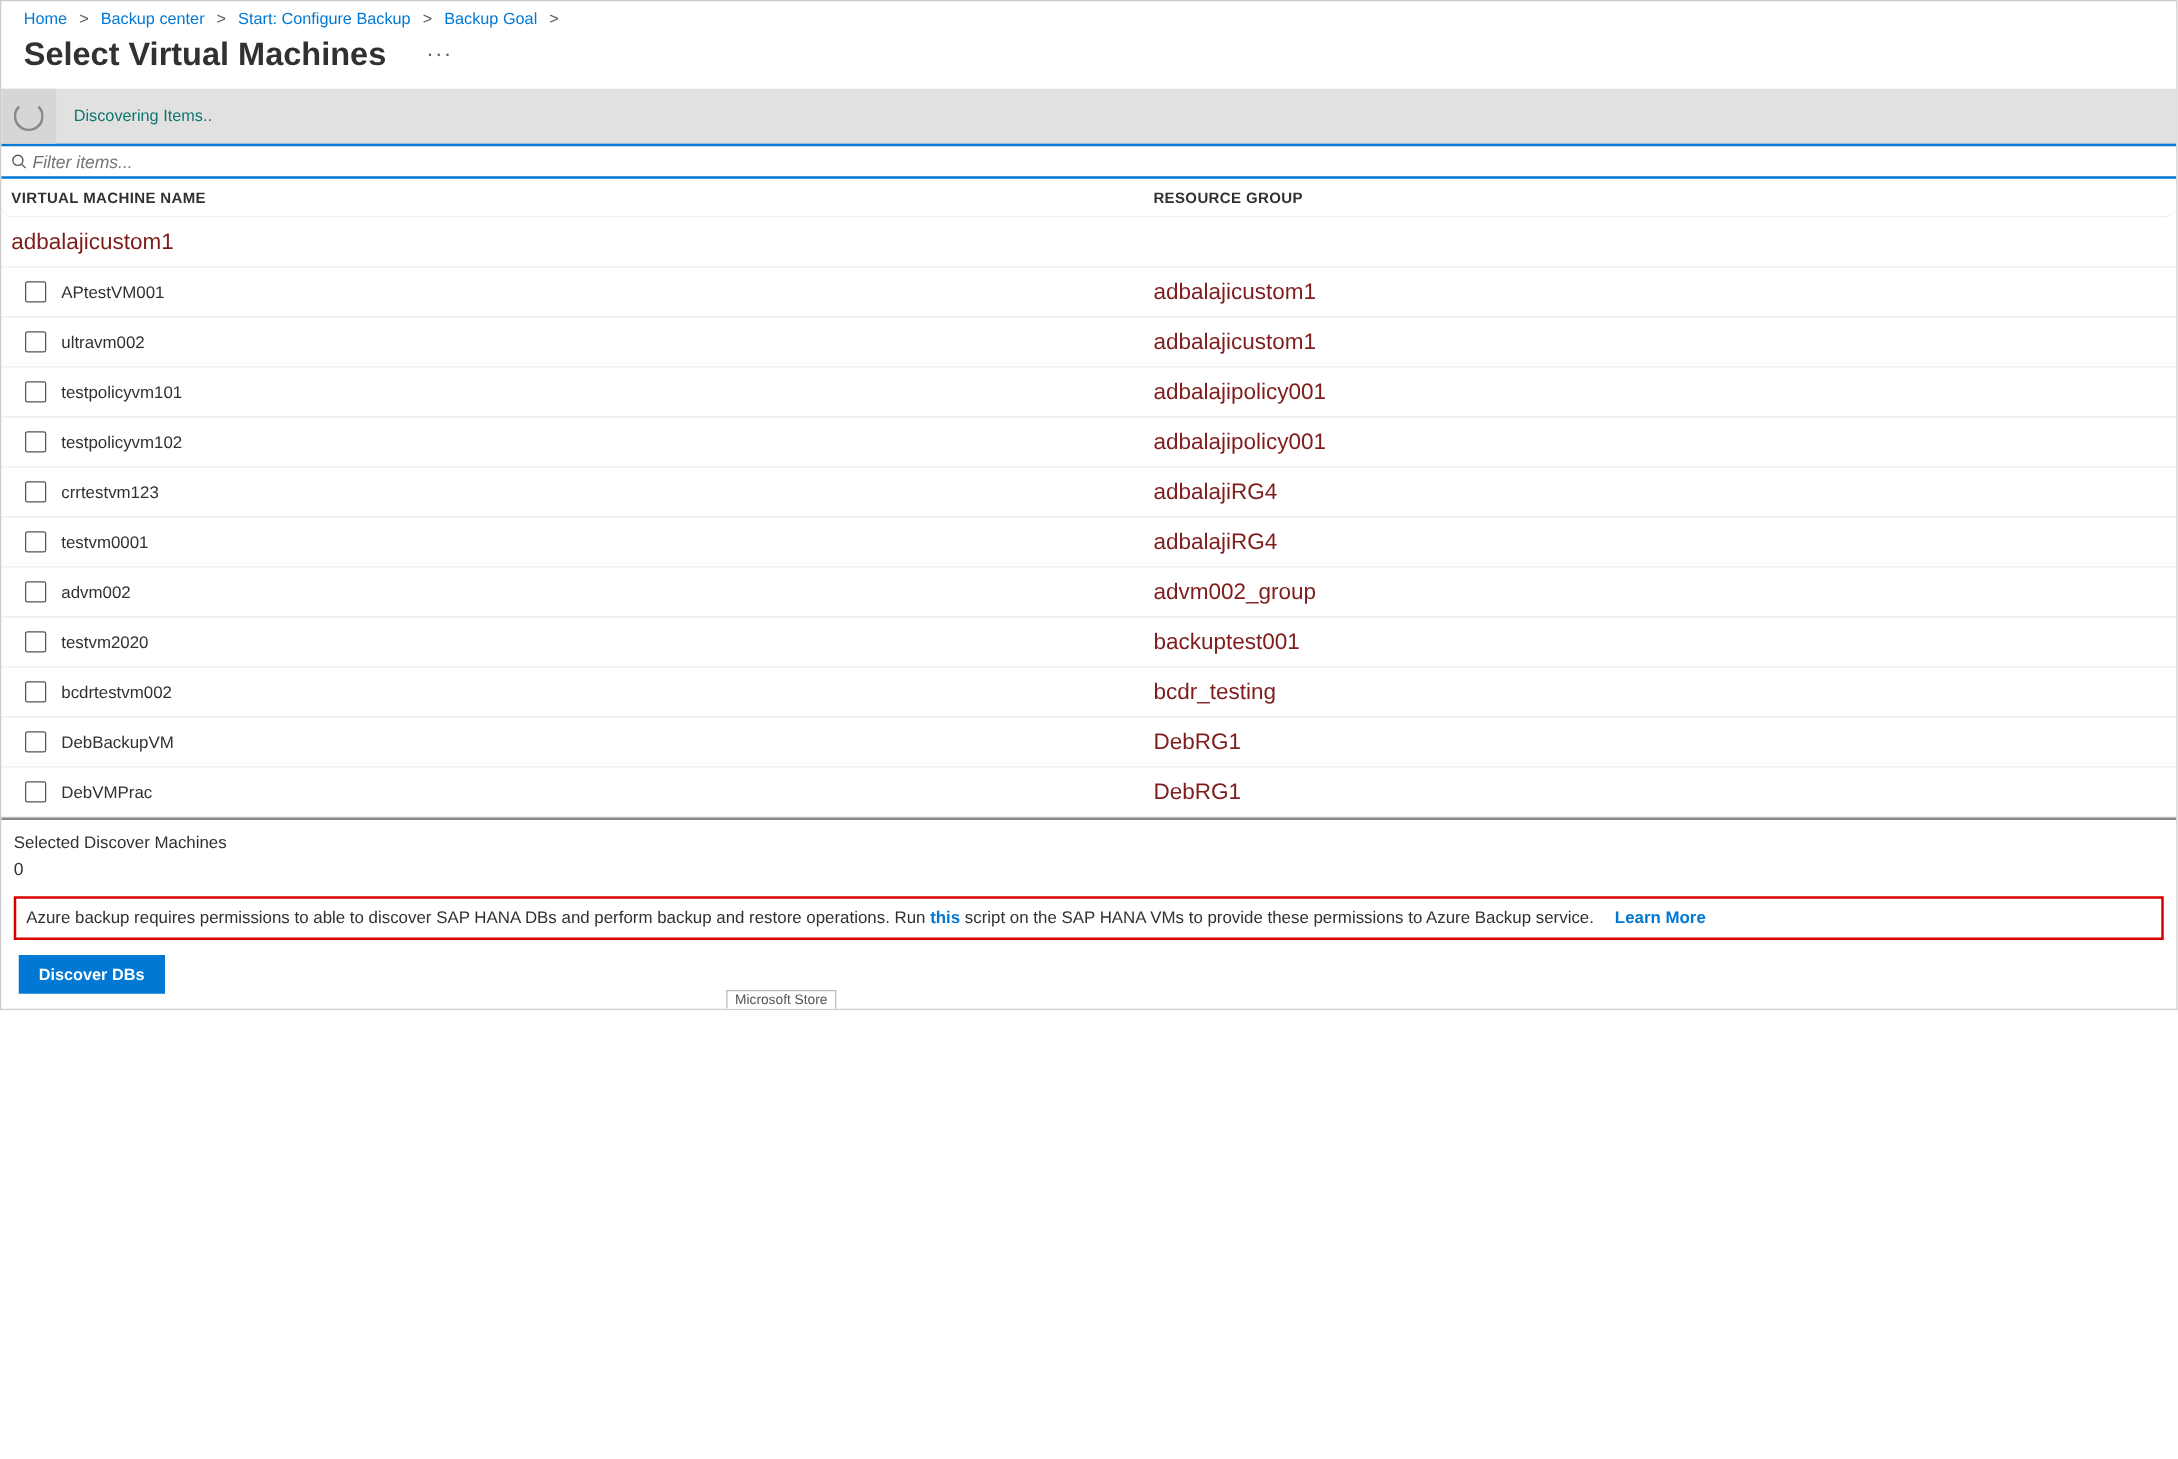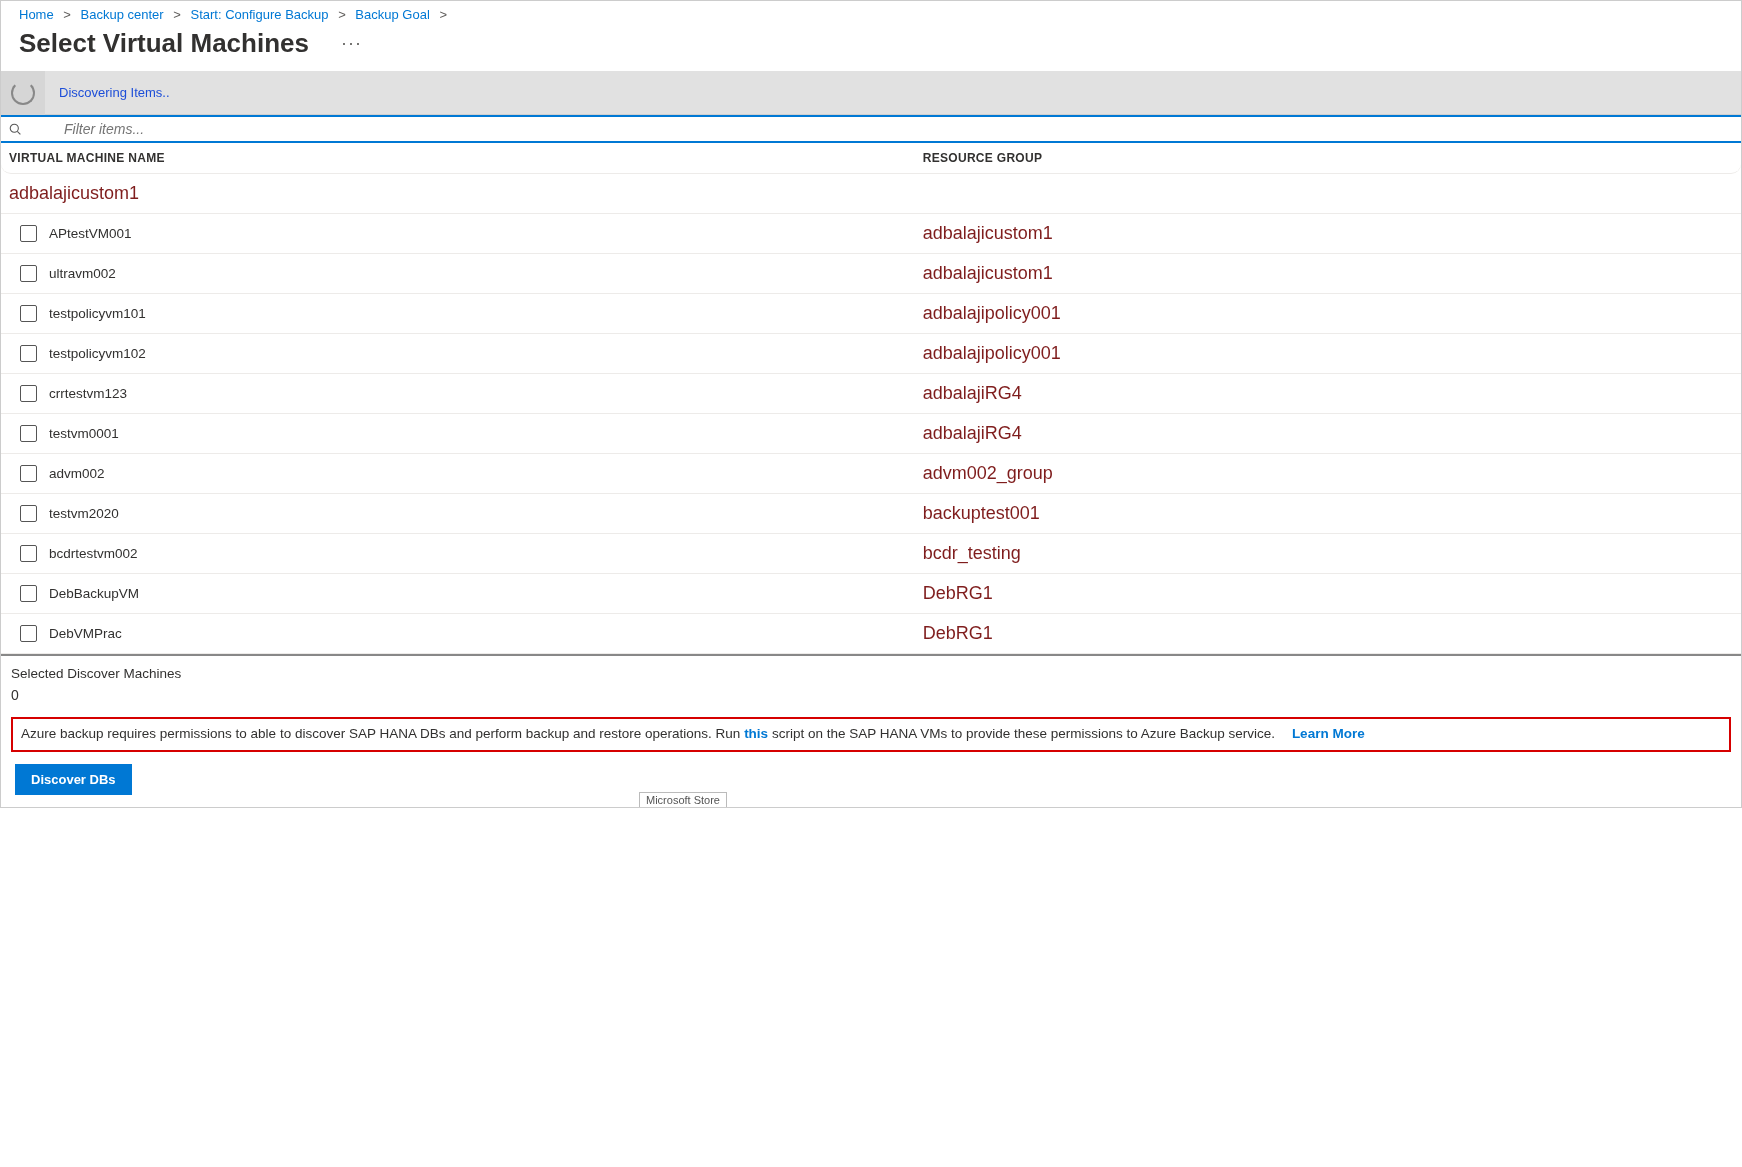--- a/index.html
+++ b/index.html
@@ -61,21 +61,21 @@
       width: 24px;
       height: 24px;
       border: 2px solid #888;
       border-top-color: transparent;
       border-radius: 50%;
       animation: spin 1s linear infinite;
     }
     @keyframes spin { to { transform: rotate(360deg); } }
     .status-bar .status-text {
       padding-left: 14px;
-      color: #1d4ed8;
+      color: #0f766e;
       font-size: 13px;
       text-align: right;
     }
     .filter-row {
       border-top: 2px solid #0078d4;
       border-bottom: 2px solid #0078d4;
       padding: 2px 8px;
       display: flex;
       align-items: center;
       height: 28px;
@@ -83,21 +83,20 @@
     .filter-row svg { flex-shrink: 0; }
     .filter-row input {
       border: none;
       outline: none;
       width: 100%;
       font-size: 14px;
       color: #323130;
       padding: 2px 4px;
       font-style: italic;
       background: transparent;
-      margin-left: 38px;
     }
     .table-header {
       display: flex;
       padding: 8px 8px;
       font-weight: 600;
       font-size: 12px;
       color: #323130;
       letter-spacing: 0.3px;
       border-bottom: 1px solid #edebe9;
       border-radius: 10px;
@@ -146,21 +145,21 @@
       background: #0078d4;
       color: #fff;
       border: none;
       padding: 8px 16px;
       font-size: 13px;
       font-weight: 600;
       cursor: pointer;
     }
     .ms-store {
       position: absolute;
-      left: 638px;
+      left: 580px;
       bottom: 0;
       font-size: 11px;
       color: #555;
       border: 1px solid #bbb;
       border-bottom: none;
       padding: 1px 6px;
       background: #fff;
     }
     .page-wrap { position: relative; }
   </style>

